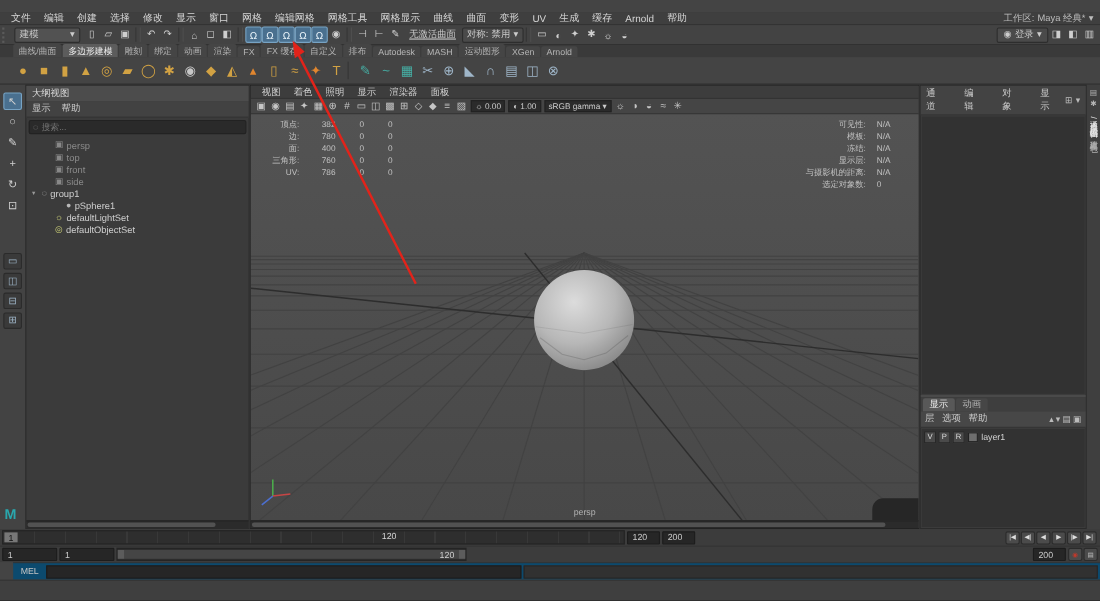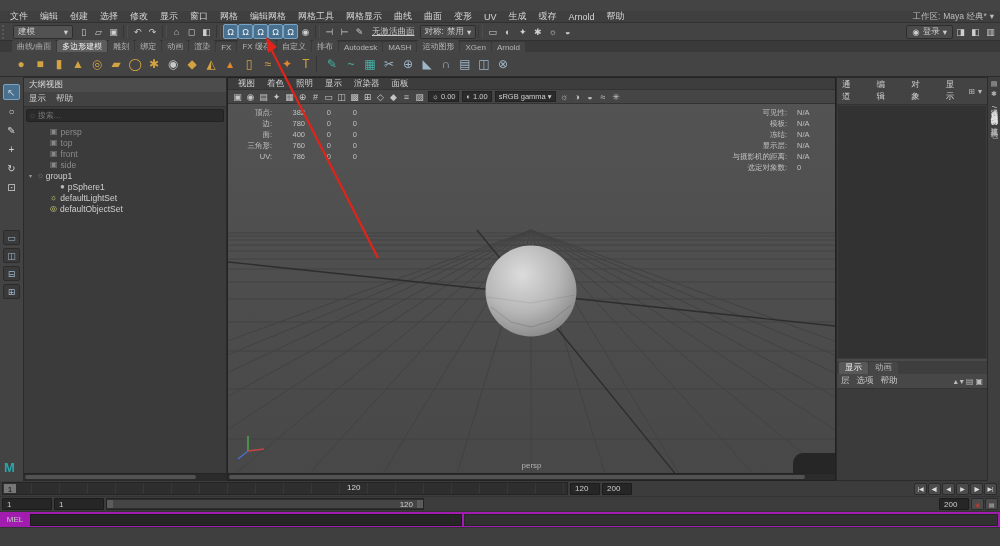--- a/index.html
+++ b/index.html
@@ -162,21 +162,21 @@
   .tr-btn { min-width:13px; height:12px; background:#4b4b4b; border:1px solid #2b2b2b; border-radius:2px;
             font-size:6px; color:#ddd; display:flex; align-items:center; justify-content:center; padding:0 1px; }
   .rangebar { width:318px; height:12px; background:#2e2e2e; border:1px solid #242424; position:relative; }
   .rangebar .fill { position:absolute; left:6px; right:6px; top:1px; bottom:1px; background:#454545; }
   .rangebar .h { position:absolute; top:1px; bottom:1px; width:6px; background:#5c5c5c; }
   .rangebar .h.left { left:0; } .rangebar .h.right { right:0; }
   .rangebar .rb-label { position:absolute; right:10px; top:1px; font-size:8px; color:#d0d0d0; }
   .range-right { margin-left:auto; display:flex; gap:2px; align-items:center; }
 
   
-  .cmdrow { position:absolute; top:511px; left:0; right:0; height:16px; background:#a21caf;
+  .cmdrow { position:absolute; top:511px; left:12px; right:0; height:16px; background:#0c4a6e;
             display:flex; align-items:center; gap:2px; padding:0 2px; border-top:1px solid #333; }
   .cmd-label { width:26px; text-align:center; font-size:8px; color:#c5c5c5; }
   .cmd-input { width:432px; height:12px; background:#262626; border:1px solid #1c1c1c; color:#ddd;
                font-size:8px; font-family:"Liberation Mono","DejaVu Sans Mono",monospace; padding:0 3px; }
   .cmd-result { flex:1; height:12px; background:#313131; border:1px solid #262626; font-size:8px;
                 color:#aaa; display:flex; align-items:center; padding:0 3px; }
   .helpline { position:absolute; top:527px; left:0; right:0; height:19px; background:#3f3f3f;
               border-top:1px solid #333; font-size:8px; color:#999; display:flex; align-items:center;
               padding-left:6px; }
 
@@ -629,20 +629,32 @@
               <span>帮助</span>
             </div>
           <div class="layer-menu-icons">
 
           <span>▴</span>
               <span>▾</span>
               <span>▤</span>
               <span>▣</span>
             </div>
         </div>
+        <div class="layer-content">
+          <div class="layer-row">
+            <span style="display:flex;gap:2px;">
+
+            <span class="layer-toggle">V</span>
+                <span class="layer-toggle">P</span>
+                <span class="layer-toggle">R</span>
+              </span>
+            <span class="layer-swatch"></span>
+            <span class="layer-name">layer1</span>
+          </div>
+        </div>
       </div>
     </div>
 
     <div class="rightedge">
       <div style="display:flex;flex-direction:column;gap:2px;align-items:center;">
 
       <span class="re-icon">▤</span>
           <span class="re-icon">✱</span>
         </div>
       <div style="display:flex;flex-direction:column;gap:8px;align-items:center;">

